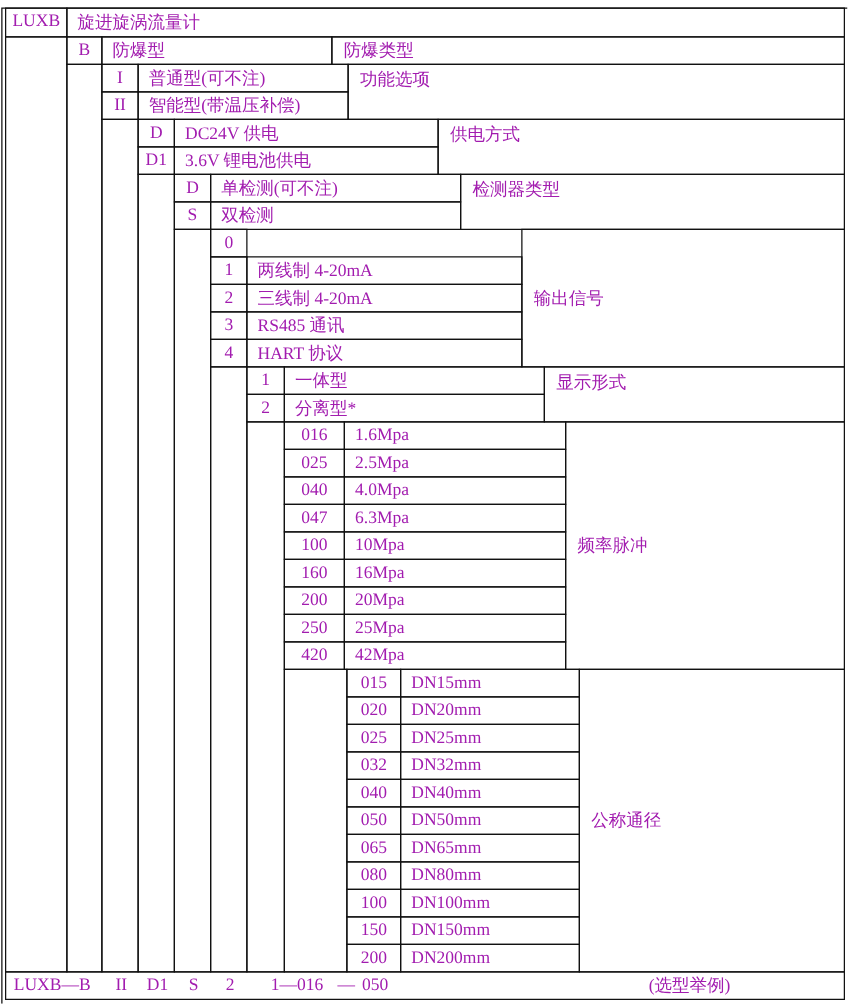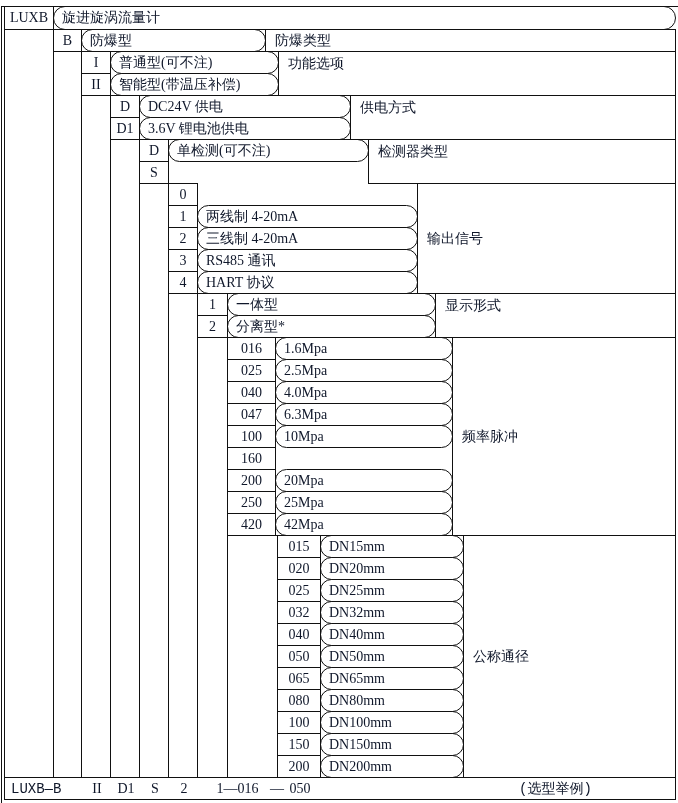--- a/index.html
+++ b/index.html
@@ -1,26 +1,26 @@
 <!DOCTYPE html>
 <html><head>
 <meta charset="utf-8">
 <style>
   html,body{margin:0;padding:0;background:#fff;}
   #page{position:relative;width:678px;height:803px;background:#fff;overflow:hidden;
-        font-family:"Liberation Serif","DejaVu Serif",serif;font-size:14px;color:#0f172a;}
+        font-family:"Liberation Serif","DejaVu Serif",serif;font-size:14px;color:#a21caf;}
   .frame{position:absolute;left:1px;top:6px;width:677px;height:797px;border:1px solid #111;}
   .c{position:absolute;box-sizing:border-box;border:1px solid #111;display:flex;align-items:center;
      background:transparent;white-space:nowrap;overflow:hidden;}
   .code{justify-content:center;}
-  .desc{padding-left:8px;border-radius:12px;}
+  .desc{padding-left:8px;}
   .label{padding-left:9px;}
   .ltop{align-items:flex-start;padding-top:3px;}
   .ex{position:absolute;top:0;height:100%;display:flex;align-items:center;justify-content:center;white-space:nowrap;}
-  .exl{justify-content:flex-start;font-family:Liberation Mono, monospace;}
+  .exl{justify-content:flex-start;}
 </style>
 </head>
 <body>
 
 <div id="page">
   <div class="frame"></div>
 
   <div class="c code" style="left:4px;top:6px;width:50px;height:24px">LUXB</div>
   <div class="c desc" style="left:53px;top:6px;width:623px;height:24px">旋进旋涡流量计</div>
 
@@ -45,20 +45,21 @@
 
   <div class="c code" style="left:110px;top:95px;width:30px;height:23px">D</div>
   <div class="c desc" style="left:139px;top:95px;width:212px;height:23px">DC24V 供电</div>
   <div class="c code" style="left:110px;top:117px;width:30px;height:23px">D1</div>
   <div class="c desc" style="left:139px;top:117px;width:212px;height:23px">3.6V 锂电池供电</div>
   <div class="c label ltop" style="left:350px;top:95px;width:326px;height:45px">供电方式</div>
 
   <div class="c code" style="left:139px;top:139px;width:30px;height:23px">D</div>
   <div class="c desc" style="left:168px;top:139px;width:201px;height:23px">单检测(可不注)</div>
   <div class="c code" style="left:139px;top:161px;width:30px;height:23px">S</div>
+  <div class="c desc" style="left:168px;top:161px;width:201px;height:23px">双检测</div>
   <div class="c label ltop" style="left:368px;top:139px;width:308px;height:45px">检测器类型</div>
 
   <div class="c code" style="left:168px;top:183px;width:30px;height:23px">0</div>
   <div class="c code" style="left:168px;top:205px;width:30px;height:23px">1</div>
   <div class="c desc" style="left:197px;top:205px;width:221px;height:23px">两线制 4-20mA</div>
   <div class="c code" style="left:168px;top:227px;width:30px;height:23px">2</div>
   <div class="c desc" style="left:197px;top:227px;width:221px;height:23px">三线制 4-20mA</div>
   <div class="c code" style="left:168px;top:249px;width:30px;height:23px">3</div>
   <div class="c desc" style="left:197px;top:249px;width:221px;height:23px">RS485 通讯</div>
   <div class="c code" style="left:168px;top:271px;width:30px;height:23px">4</div>
@@ -75,20 +76,21 @@
   <div class="c desc" style="left:275px;top:337px;width:178px;height:23px">1.6Mpa</div>
   <div class="c code" style="left:227px;top:359px;width:49px;height:23px">025</div>
   <div class="c desc" style="left:275px;top:359px;width:178px;height:23px">2.5Mpa</div>
   <div class="c code" style="left:227px;top:381px;width:49px;height:23px">040</div>
   <div class="c desc" style="left:275px;top:381px;width:178px;height:23px">4.0Mpa</div>
   <div class="c code" style="left:227px;top:403px;width:49px;height:23px">047</div>
   <div class="c desc" style="left:275px;top:403px;width:178px;height:23px">6.3Mpa</div>
   <div class="c code" style="left:227px;top:425px;width:49px;height:23px">100</div>
   <div class="c desc" style="left:275px;top:425px;width:178px;height:23px">10Mpa</div>
   <div class="c code" style="left:227px;top:447px;width:49px;height:23px">160</div>
+  <div class="c desc" style="left:275px;top:447px;width:178px;height:23px">16Mpa</div>
   <div class="c code" style="left:227px;top:469px;width:49px;height:23px">200</div>
   <div class="c desc" style="left:275px;top:469px;width:178px;height:23px">20Mpa</div>
   <div class="c code" style="left:227px;top:491px;width:49px;height:23px">250</div>
   <div class="c desc" style="left:275px;top:491px;width:178px;height:23px">25Mpa</div>
   <div class="c code" style="left:227px;top:513px;width:49px;height:23px">420</div>
   <div class="c desc" style="left:275px;top:513px;width:178px;height:23px">42Mpa</div>
   <div class="c label" style="left:452px;top:337px;width:224px;height:199px">频率脉冲</div>
 
   <div class="c code" style="left:277px;top:535px;width:44px;height:23px">015</div>
   <div class="c desc" style="left:320px;top:535px;width:144px;height:23px">DN15mm</div>

